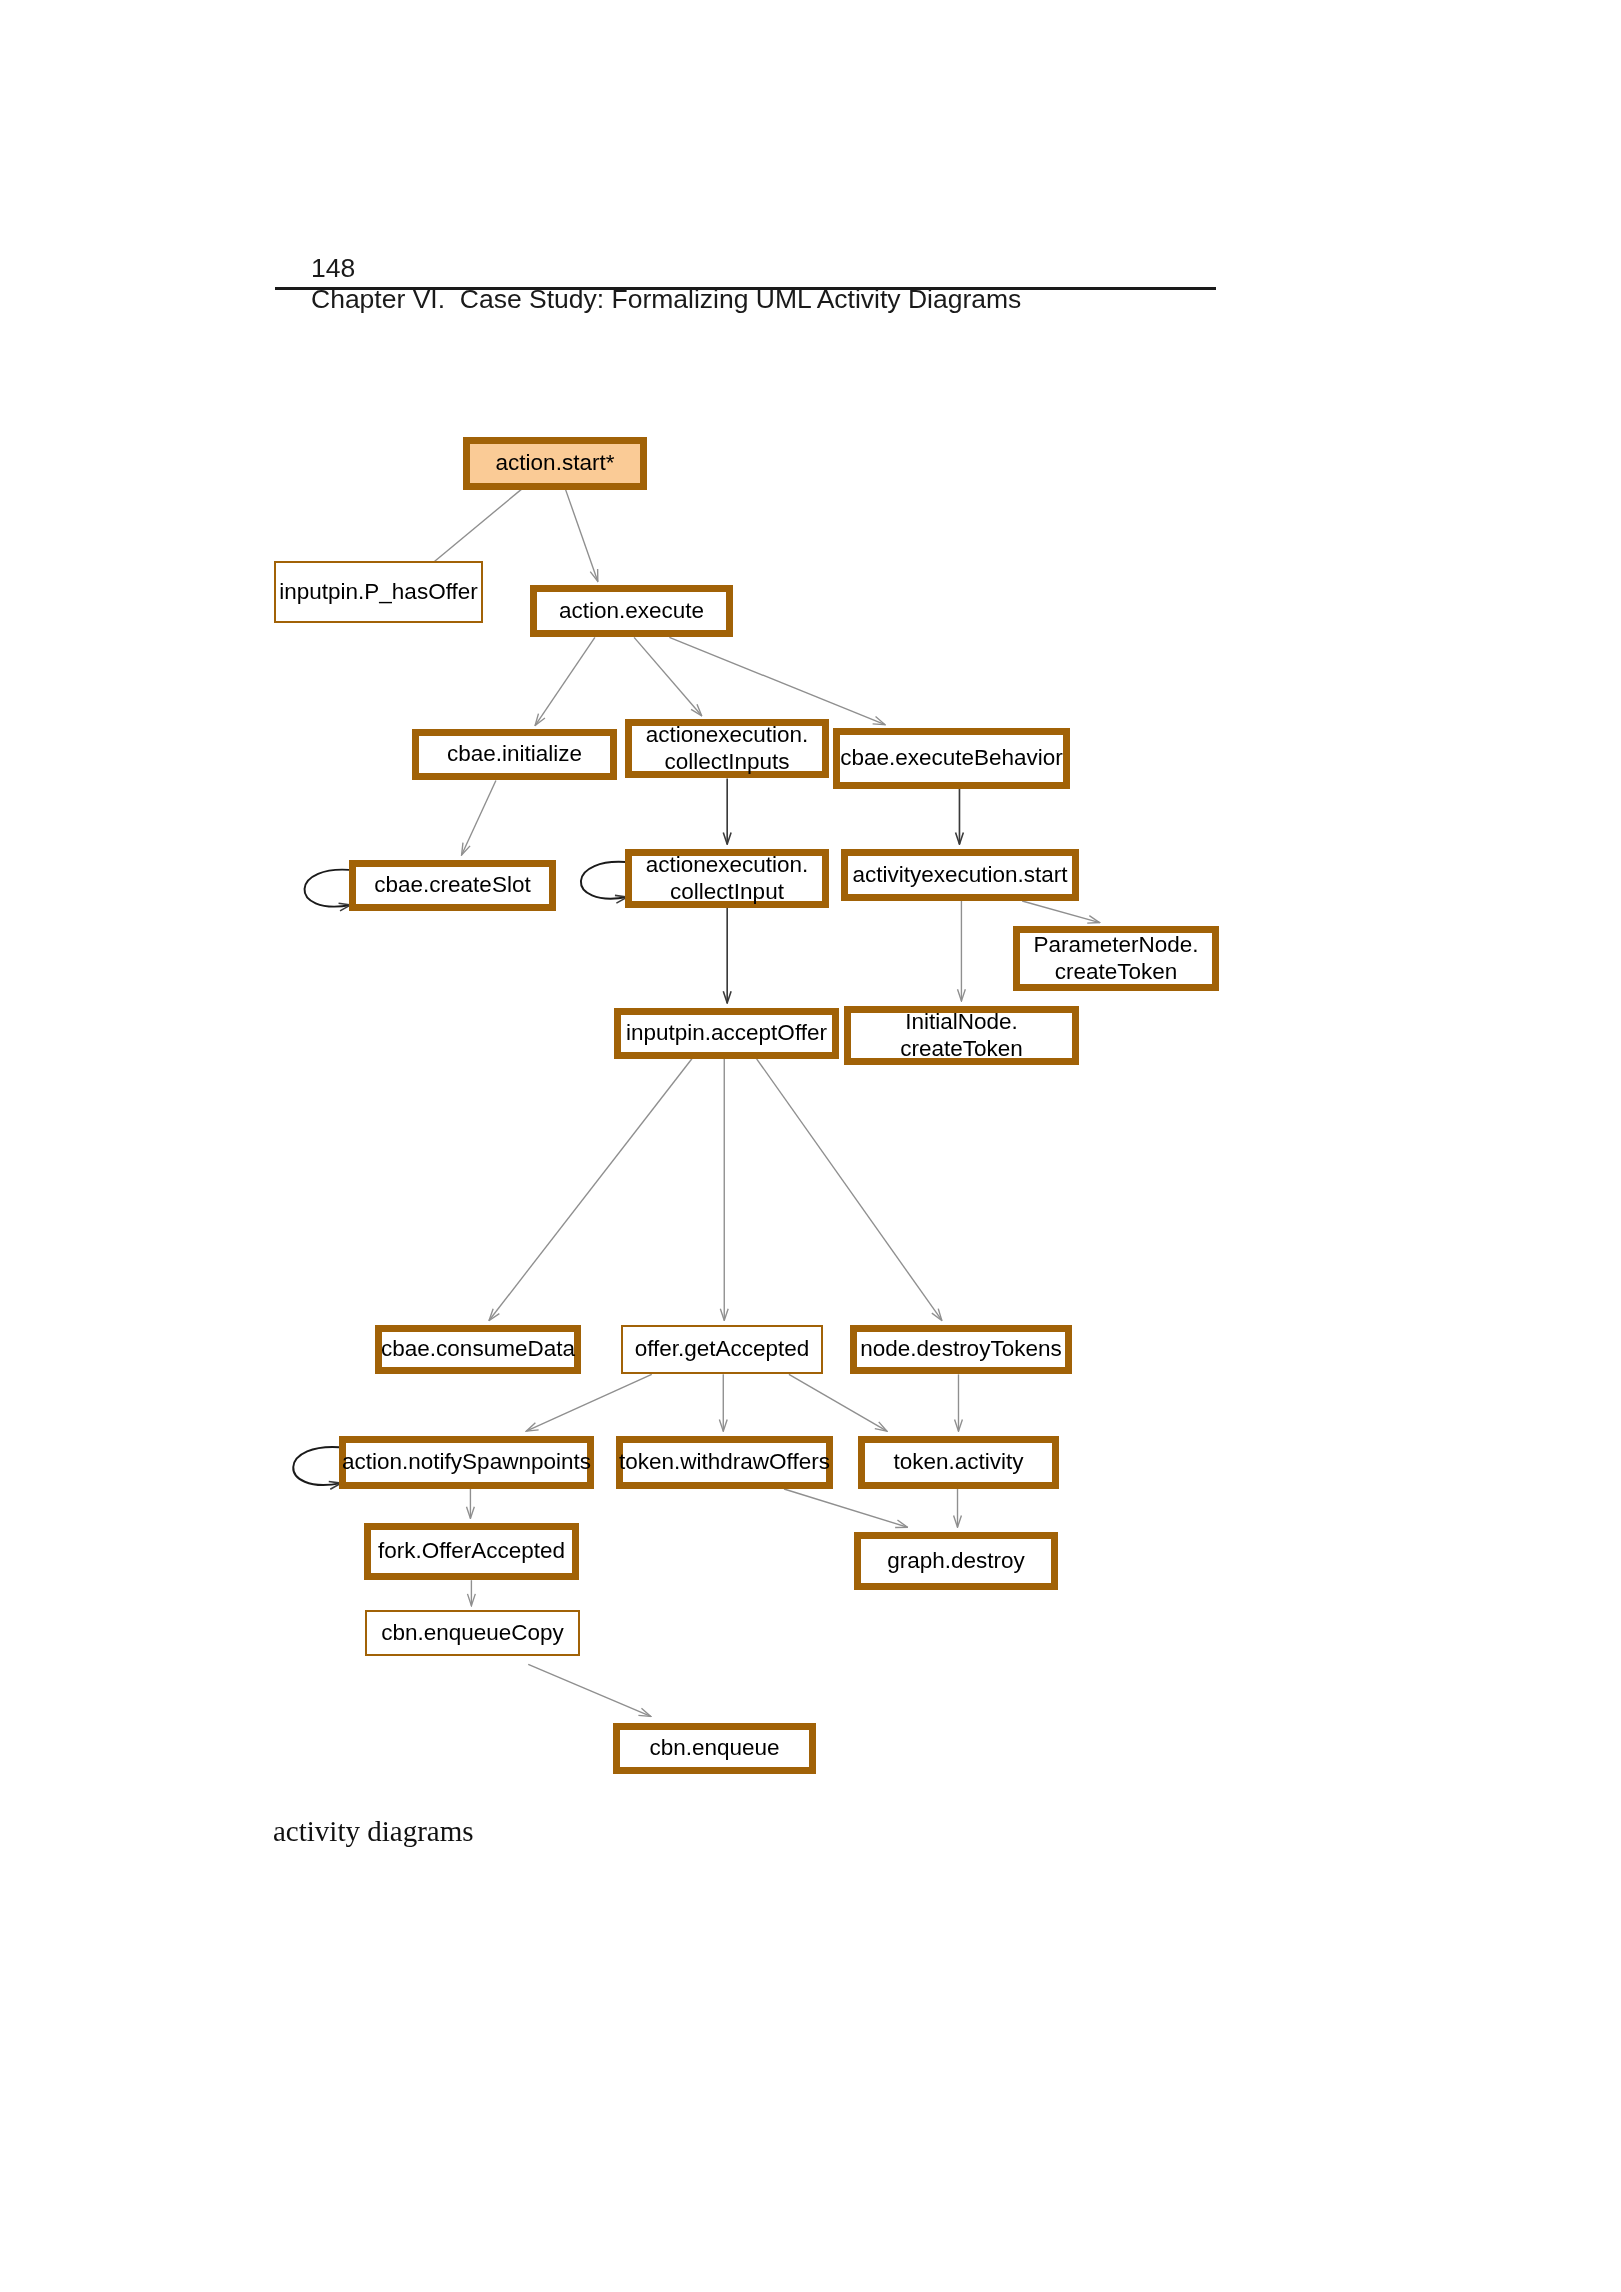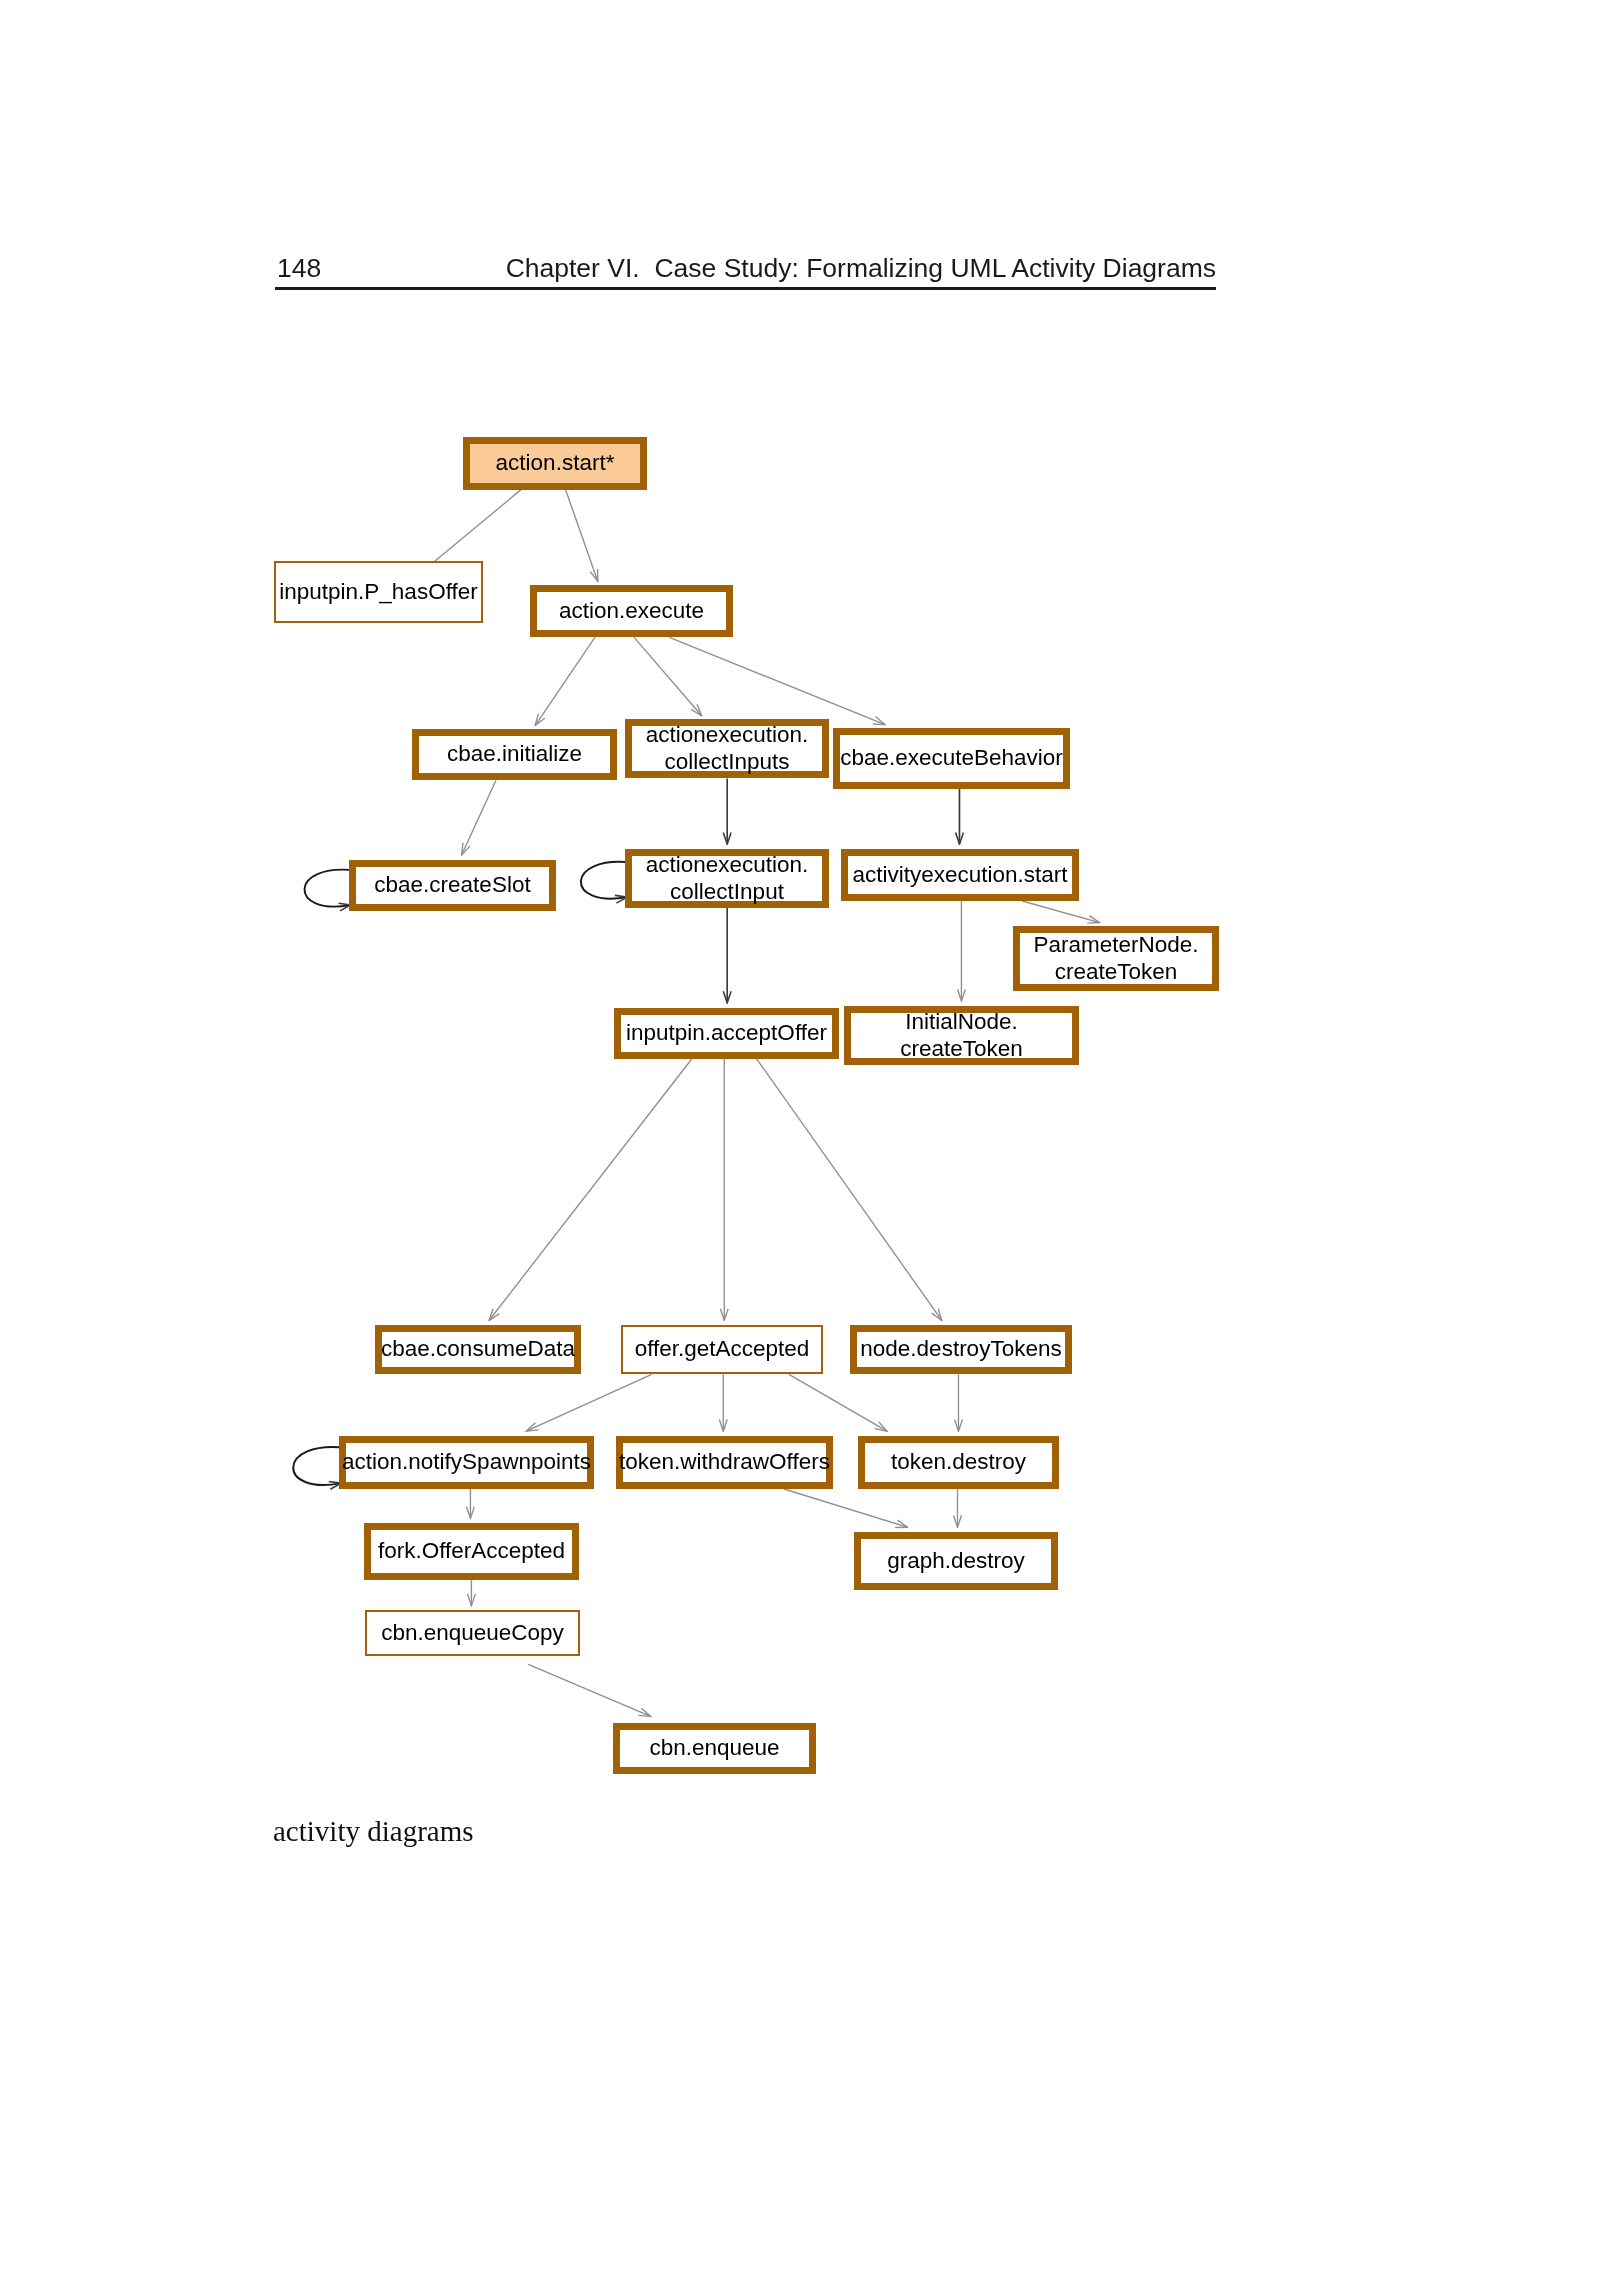--- a/index.html
+++ b/index.html
@@ -4,21 +4,21 @@
 <style>
   * { margin:0; padding:0; box-sizing:border-box; }
   html,body { background:#ffffff; }
   .page {
     position:relative; width:1621px; height:2293px; background:#ffffff;
     font-family:"Liberation Sans", sans-serif; overflow:hidden; color:#111;
   }
   .running-header {
     position:absolute; left:277px; top:253px; width:939px;
     display:flex; justify-content:space-between; align-items:baseline;
-    font-size:26.5px; color:#1a1a1a;
+    font-size:26.5px; color:#1a1a1a;flex-direction:column;
   }
   .chapter-title { white-space:pre;margin-left:34px; }
   .header-rule {
     position:absolute; left:275px; top:287px; width:941px; height:2.5px;
     background:#1a1a1a;
   }
   .edges { position:absolute; left:0; top:0; pointer-events:none; }
   .node {
     position:absolute; border:7px solid #a16207; background:#ffffff;
     display:flex; flex-direction:column; align-items:center; justify-content:center;
@@ -135,21 +135,21 @@
     <div class="node" style="left:850px;top:1325px;width:222px;height:49px">
       <span>node.destroyTokens</span>
     </div>
     <div class="node" style="left:339px;top:1436px;width:255px;height:53px">
       <span>action.notifySpawnpoints</span>
     </div>
     <div class="node" style="left:616px;top:1436px;width:217px;height:53px">
       <span>token.withdrawOffers</span>
     </div>
     <div class="node" style="left:858px;top:1436px;width:201px;height:53px">
-      <span>token.destroy</span>
+      <span>token.activity</span>
     </div>
     <div class="node" style="left:364px;top:1523px;width:215px;height:57px">
       <span>fork.OfferAccepted</span>
     </div>
     <div class="node" style="left:854px;top:1532px;width:204px;height:58px">
       <span>graph.destroy</span>
     </div>
     <div class="node" style="left:365px;top:1610px;width:215px;height:46px;border-width:2.5px">
       <span>cbn.enqueueCopy</span>
     </div>

